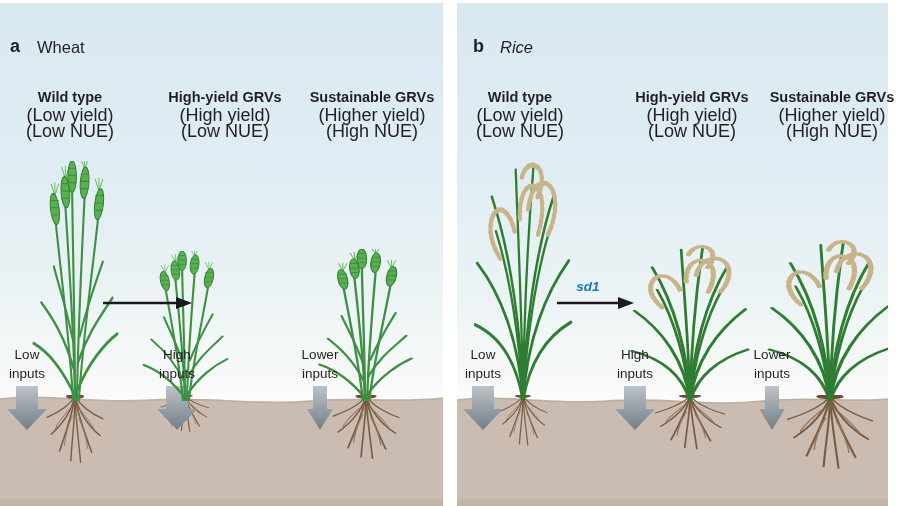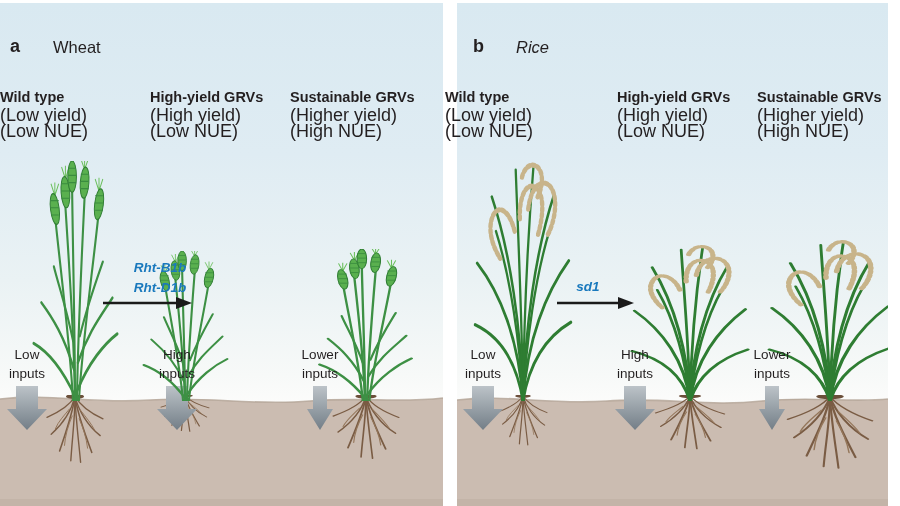--- a/index.html
+++ b/index.html
@@ -8,22 +8,22 @@
     font-family:"Liberation Sans",sans-serif;color:#231f20;
   }
   .panel{position:absolute;top:3px;height:503px;}
   .panel-bg{
     position:absolute;left:0;top:0;width:100%;height:100%;
     background:linear-gradient(180deg,#d9e9f1 0%,#dfecf3 30%,#eaf2f4 55%,#f7f9f8 74%,#fcfcfb 80%);
   }
   .panel svg.art{position:absolute;left:0;top:0;}
   .abs{position:absolute;}
   .panel-tag{font-size:18px;font-weight:bold;}
-  .panel-title{font-size:16.5px;margin-left:16px;}
-  .col-head{position:absolute;text-align:left;}
+  .panel-title{font-size:16.5px;}
+  .col-head{position:absolute;text-align:center;}
   .col-name{font-size:14.5px;font-weight:bold;line-height:19px;}
   .col-note{font-size:18px;line-height:16px;}
   .gene-label{
     position:absolute;text-align:center;font-size:13.5px;font-style:italic;font-weight:bold;
     color:#1a79bd;line-height:20px;
   }
   .input-label{position:absolute;text-align:center;font-size:13.5px;line-height:19px;width:90px;}
 </style>
 </head>
 <body>
@@ -158,24 +158,20 @@
       <div class="col-name">High-yield GRVs</div>
       <div class="col-note">(High yield)</div>
       <div class="col-note">(Low NUE)</div>
     </div>
     <div class="col-head" style="left:290px;top:85px;width:164px;">
       <div class="col-name">Sustainable GRVs</div>
       <div class="col-note">(Higher yield)</div>
       <div class="col-note">(High NUE)</div>
     </div>
 
-    <div class="gene-label" style="left:100px;top:255px;width:120px;">
-      <div>Rht-B1b</div>
-      <div>Rht-D1b</div>
-    </div>
 
     <div class="input-label" style="left:-18px;top:342px;">
       <div>Low</div>
       <div>inputs</div>
     </div>
     <div class="input-label" style="left:132px;top:342px;">
       <div>High</div>
       <div>inputs</div>
     </div>
     <div class="input-label" style="left:275px;top:342px;">

